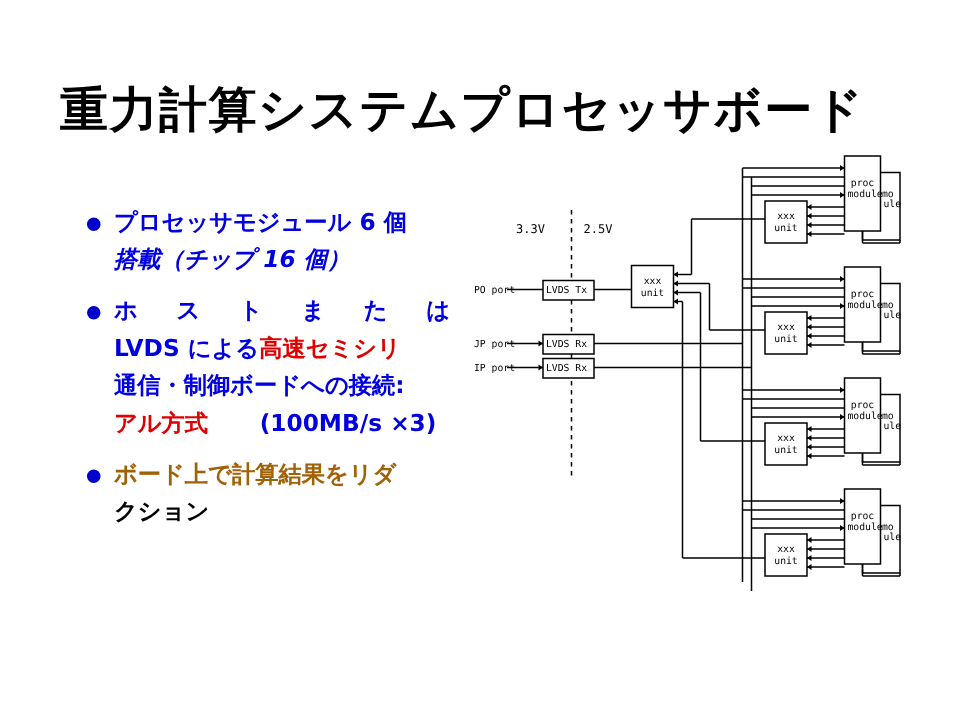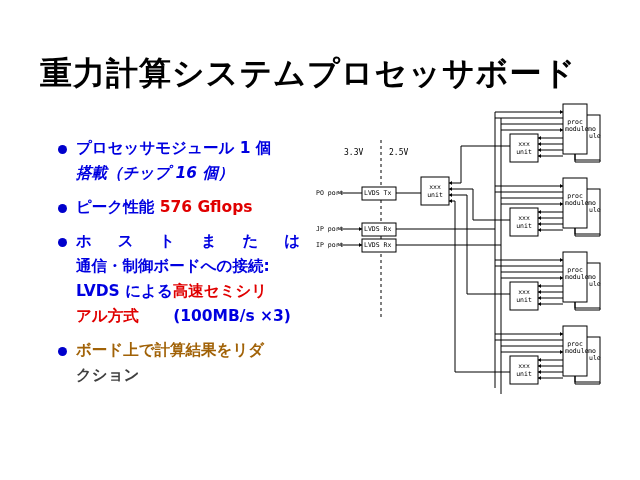--- a/index.html
+++ b/index.html
@@ -18,45 +18,41 @@
   svg text.volt { font-size: 8px; }
 </style>
 </head>
 <body>
 
 <div class="title">重力計算システムプロセッサボード</div>
 
 <div class="bullets" id="bullets">
     <div class="bullet">
       <span class="dot"></span>
-      <span class="line"><span style="color: rgb(0, 0, 224);">プロセッサモジュール 1 個</span></span>
+      <span class="line"><span style="color: rgb(0, 0, 224);">プロセッサモジュール 6 個</span></span>
       <span class="line"><span style="color: rgb(0, 0, 224); font-style: italic;">搭載（チップ 16 個）</span></span>
-    </div>
-    <div class="bullet">
-      <span class="dot"></span>
-      <span class="line"><span style="color: rgb(0, 0, 224);">ピーク性能 </span><span style="color: rgb(224, 0, 0);">576 Gflops</span></span>
     </div>
     <div class="bullet">
       <span class="dot"></span>
       <span class="line justify" style="color: rgb(0, 0, 224);">
         <span>ホ</span>
         <span>ス</span>
         <span>ト</span>
         <span>ま</span>
         <span>た</span>
         <span>は</span>
       </span>
+      <span class="line"><span style="color: rgb(0, 0, 224);">LVDS による</span><span style="color: rgb(224, 0, 0);">高速セミシリ</span></span>
       <span class="line"><span style="color: rgb(0, 0, 224);">通信・制御ボードへの接続:</span></span>
-      <span class="line"><span style="color: rgb(0, 0, 224);">LVDS による</span><span style="color: rgb(224, 0, 0);">高速セミシリ</span></span>
       <span class="line"><span style="color: rgb(224, 0, 0); margin-top: 26px;">アル方式 </span><span style="color: rgb(0, 0, 224); margin-left: 29px;">(100MB/s ×3)</span></span>
     </div>
     <div class="bullet">
       <span class="dot"></span>
       <span class="line"><span style="color: #a16207;">ボード上で計算結果をリダ</span></span>
-      <span class="line"><span style="color: #404040;">クション</span></span>
+      <span class="line"><span style="color: #000000;">クション</span></span>
     </div>
   </div>
 
 <svg class="diagram" width="640" height="480" viewBox="0 0 640 480" id="diagram">
     <line x1="381" y1="140" x2="381" y2="318" stroke="#000" stroke-width="1" stroke-dasharray="3,3"></line>
     <text x="344" y="155" text-anchor="start" class="volt">3.3V</text>
     <text x="389" y="155" text-anchor="start" class="volt">2.5V</text>
     <text x="316" y="195" text-anchor="start">PO port</text>
     <line x1="338" y1="193" x2="362" y2="193" stroke="#000" stroke-width="1"></line>
     <rect x="362" y="187" width="34" height="13" fill="#fff" stroke="#000" stroke-width="1"></rect>

